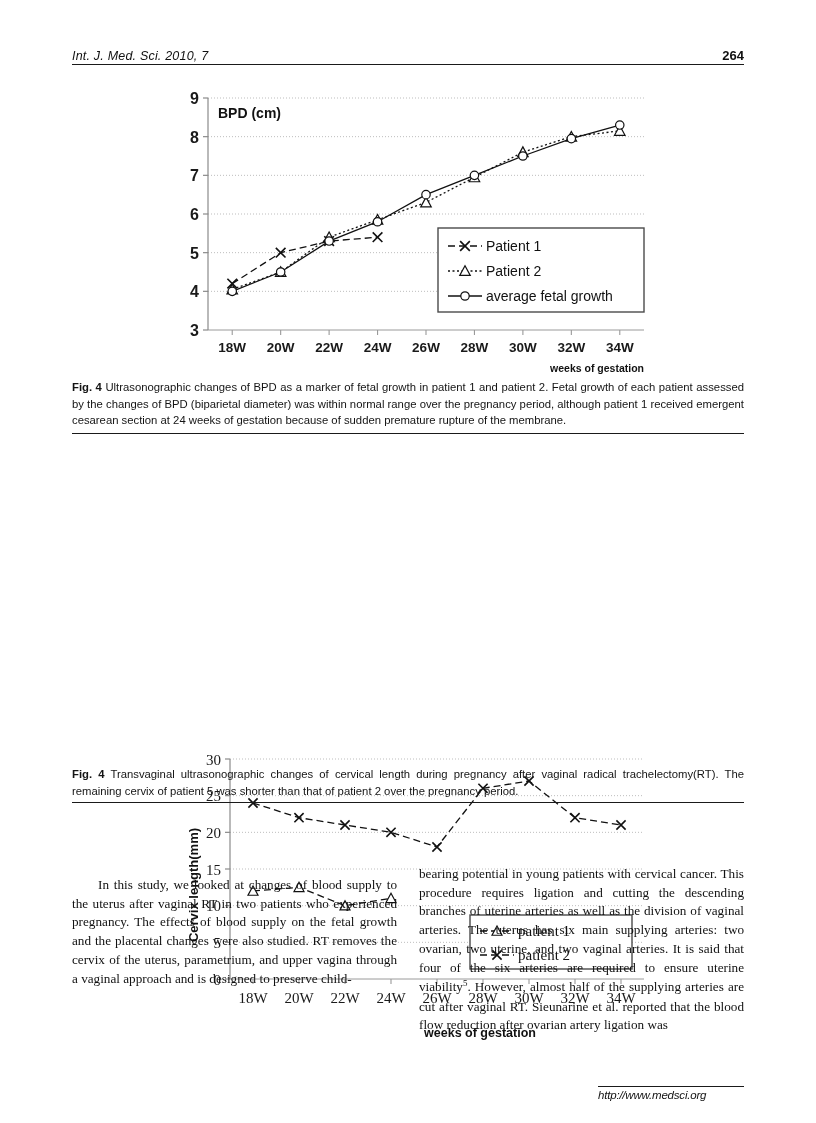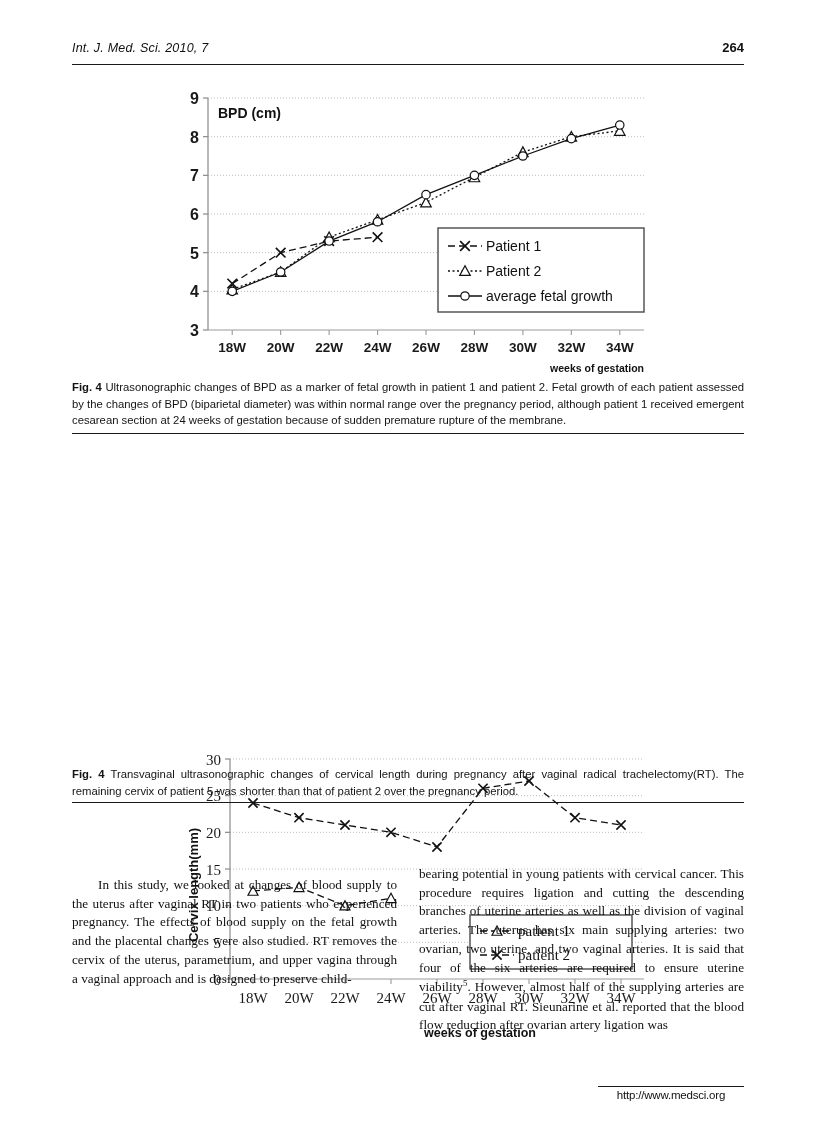--- a/index.html
+++ b/index.html
@@ -21,21 +21,21 @@
     position: absolute;
     left: 0; top: 0;
     width: 816px;
     height: 1123px;
   }
 
   
   .runhead {
     position: absolute;
     left: 72px;
-    top: 40px;
+    top: 48px;
     width: 672px;
     display: flex;
     align-items: baseline;
     justify-content: space-between;
     font-family: "Liberation Sans", "DejaVu Sans", sans-serif;
   }
   .runhead-left {
     font-style: italic;
     font-size: 12.5px;
     letter-spacing: .2px;
@@ -89,21 +89,22 @@
   }
   .para { margin: 0; text-indent: 26px; }
   sup { font-size: .68em; vertical-align: super; }
 
   
   .footer {
     position: absolute;
     right: 72px;
     bottom: 22px;
     width: 146px;
-    text-align: center;
+    text-align: left;
+    font-style: italic;
   }
   .footer-rule {
     border-top: 1.4px solid #1a1a1a;
     margin-bottom: 2px;
   }
   .footer-url {
     font-family: "Liberation Sans", "DejaVu Sans", sans-serif;
     font-size: 11.5px;
     color: #111;
     letter-spacing: -.2px;

